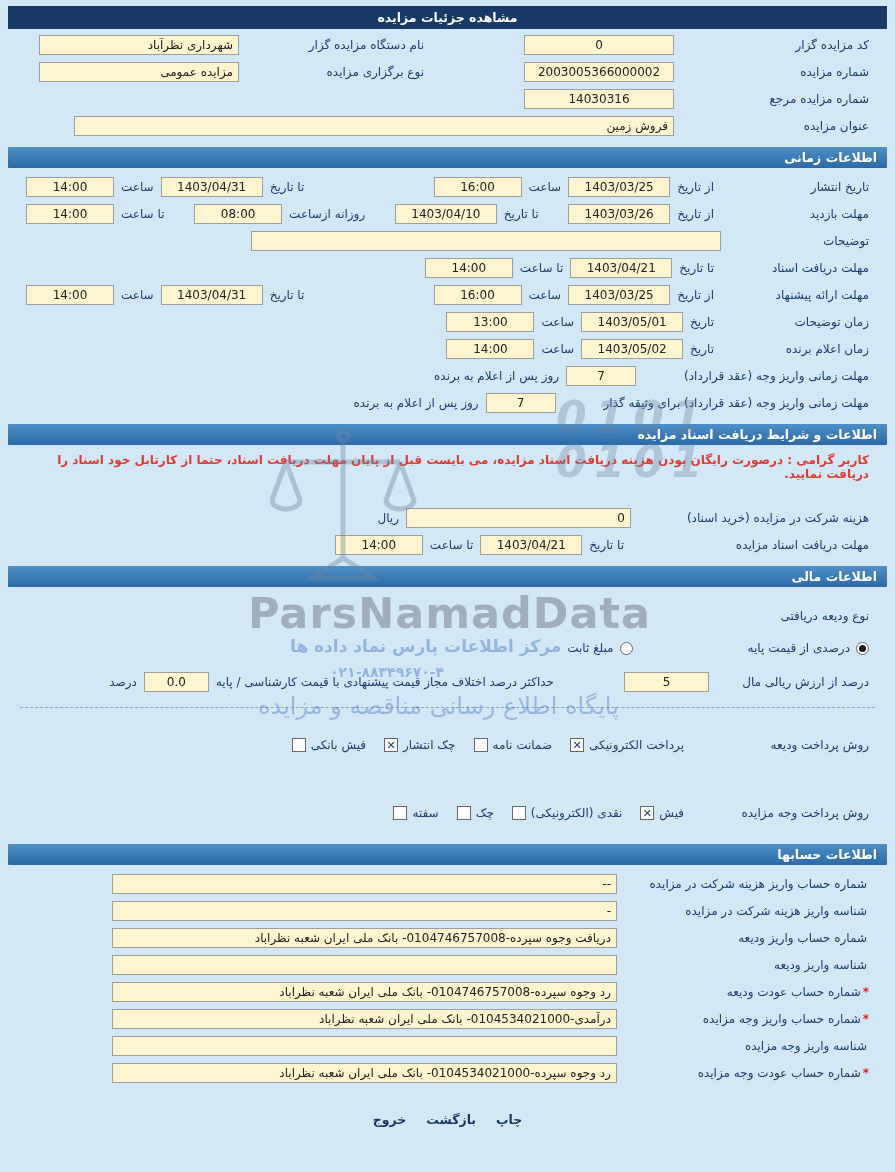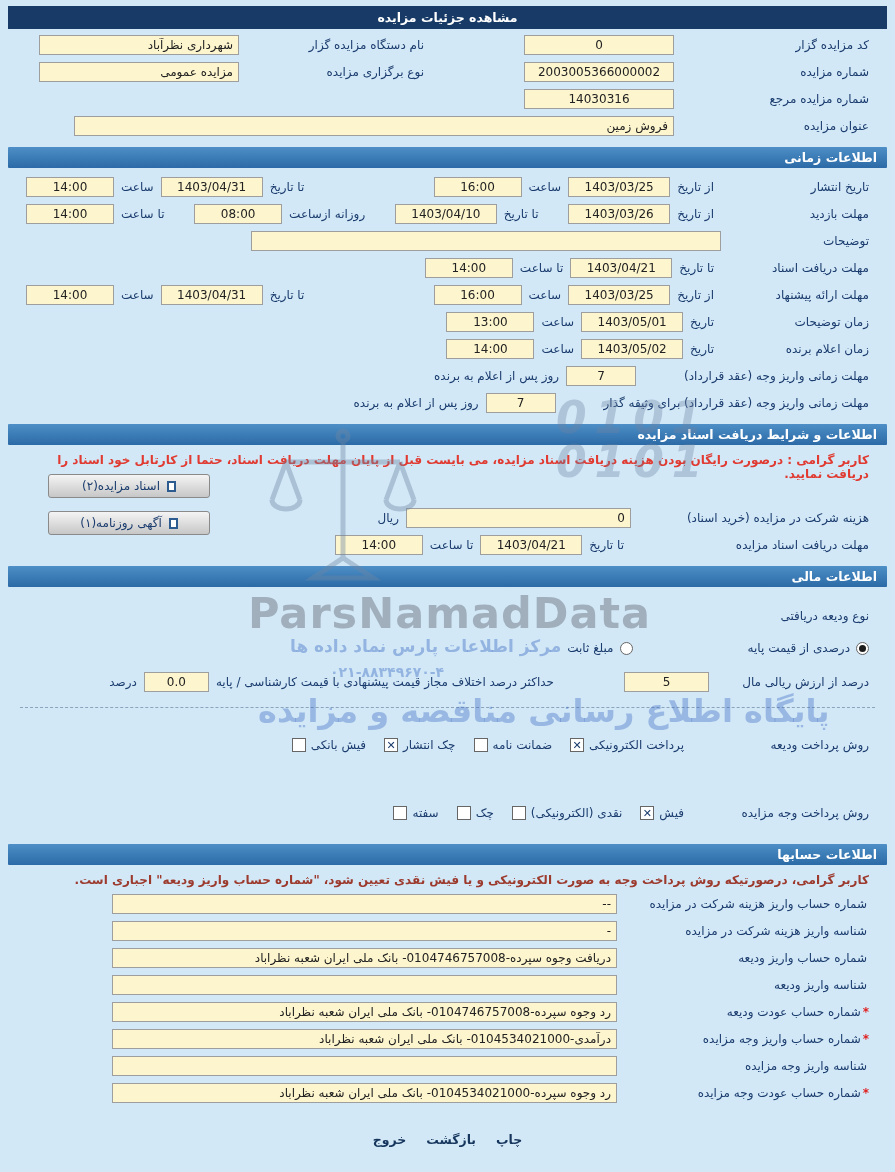--- a/index.html
+++ b/index.html
@@ -73,21 +73,21 @@
   .footer a{ color:#17365d; font-weight:bold; font-size:12.5px; cursor:pointer; text-decoration:none; }
   .sec{ position:relative; }
   
   .wm{ position:absolute; pointer-events:none; z-index:30; }
   .wm-brand{ left:248px; top:588px; font-size:43px; font-weight:bold; letter-spacing:1px;
              color:rgba(118,127,138,0.55); font-family:"DejaVu Sans", sans-serif; direction:ltr; }
   .wm-digits{ left:556px; top:396px; font-size:44px; font-weight:bold; letter-spacing:8px;
               color:rgba(110,130,160,0.35); direction:ltr; line-height:1.0; text-align:center;font-style:italic; }
   .wm-fa1{ left:290px; top:636px; font-size:17px; font-weight:bold; color:rgba(45,95,190,0.38); }
   .wm-phone{ left:330px; top:664px; font-size:14px; font-weight:bold; color:rgba(45,95,190,0.38); direction:ltr; }
-  .wm-fa2{ left:258px; top:692px; font-size:32px; font-weight:bold; color:rgba(45,95,190,0.35); }
+  .wm-fa2{ left:258px; top:692px; font-size:24px; font-weight:normal; color:rgba(45,95,190,0.35); }
   .wm-scales{ left:268px; top:428px; }
 </style>
 </head>
 <body>
 
 <div class="page">
 
   <div class="titlebar">مشاهده جزئیات مزایده</div>
 
   <div class="sec">
@@ -210,30 +210,20 @@
     </div>
 
     <div class="row">
       <div class="lbl" style="width:238px;padding-left:10px">مهلت دریافت اسناد مزایده</div>
       <span class="sl">تا تاریخ</span>
       <input class="ibx date" readonly="" value="1403/04/21" style="">
       <span class="sl">تا ساعت</span>
       <input class="ibx time" readonly="" value="14:00" style="">
     </div>
 
-    <div class="doc-btns">
-      <button class="gbtn">
-        <span class="btn-ico"></span>
-        <span>اسناد مزایده(۲)</span>
-      </button>
-      <button class="gbtn">
-        <span class="btn-ico"></span>
-        <span>آگهی روزنامه(۱)</span>
-      </button>
-    </div>
   </div>
 
   <div class="sec">
     <div class="secbar">اطلاعات مالی</div>
 
     <div class="row" style="margin-top:18px">
       <div class="lbl">نوع ودیعه دریافتی</div>
     </div>
 
     <div class="row" style="margin-top:10px">
@@ -297,21 +287,20 @@
         <span class="ck-item">
           <span class="ck-lbl">سفته</span>
           <span class="checkbox"></span>
         </span>
       </div>
     </div>
   </div>
 
   <div class="sec" style="margin-top:20px">
     <div class="secbar">اطلاعات حسابها</div>
-    <div class="notice maroon">کاربر گرامی، درصورتیکه روش پرداخت وجه به صورت الکترونیکی و یا فیش نقدی تعیین شود، "شماره حساب واریز ودیعه" اجباری است.</div>
 
     <div class="row">
       <div class="a-lbl"><span class="req"></span><span>شماره حساب واریز هزینه شرکت در مزایده</span></div>
       <input class="ibx a-val" readonly="" value="--" style="">
     </div>
     <div class="row">
       <div class="a-lbl"><span class="req"></span><span>شناسه واریز هزینه شرکت در مزایده</span></div>
       <input class="ibx a-val" readonly="" value="-" style="">
     </div>
     <div class="row">

